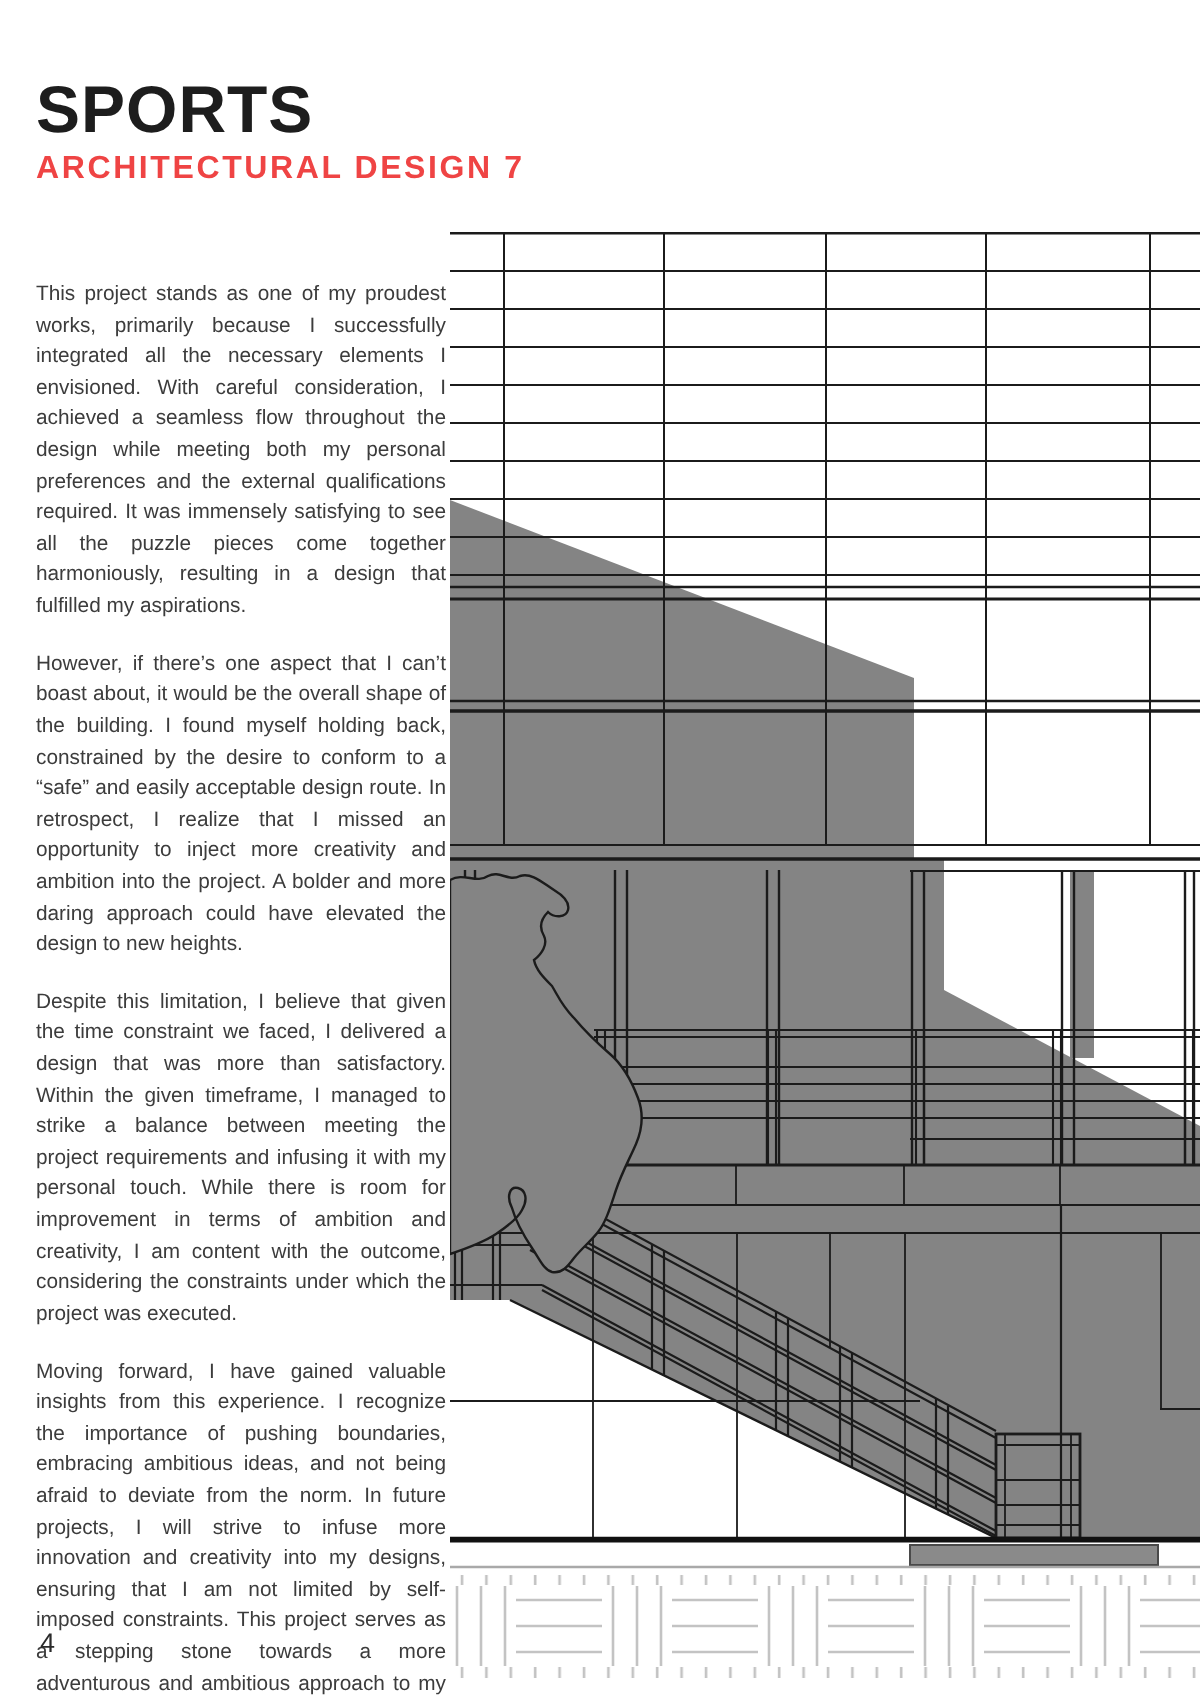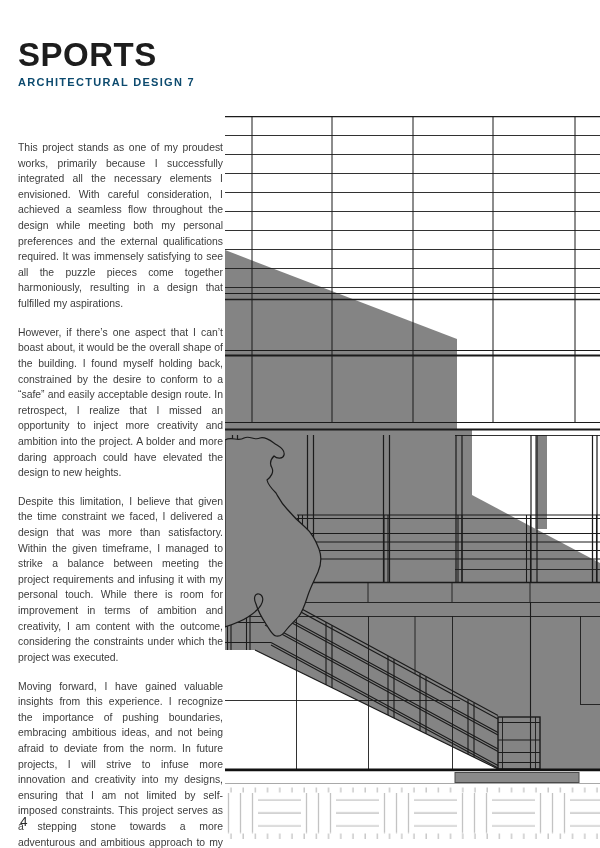--- a/index.html
+++ b/index.html
@@ -12,22 +12,22 @@
     position:relative;width:600px;height:848px;background:#ffffff;overflow:hidden;
     font-family:"Liberation Sans","DejaVu Sans",sans-serif;
     margin-top:12px;
   }
   .header{position:absolute;left:18px;top:28px;width:210px;}
   .title{
     font-size:33px;line-height:29px;font-weight:800;color:var(--ink);
     letter-spacing:0.5px;
   }
   .subtitle{
-    margin-top:7px;font-size:11px;font-weight:600;letter-spacing:1.3px;
-    color:#0c4a6e;white-space:nowrap;
+    margin-top:7px;font-size:16px;font-weight:600;letter-spacing:1.3px;
+    color:#ef4444;white-space:nowrap;
   }
   .bodycol{
     position:absolute;left:18px;top:128px;width:205px;color:var(--body);
     font-size:10.4px;line-height:1.5;text-align:justify;
   }
   .bodycol p{margin-bottom:13px;}
   .pagenum{position:absolute;left:20px;top:802px;font-size:13.5px;color:#2b2b2b;}
   .drawing{position:absolute;left:225px;top:104px;width:375px;height:726px;}
   
   .gfill{fill:var(--shadow);stroke:none;}

